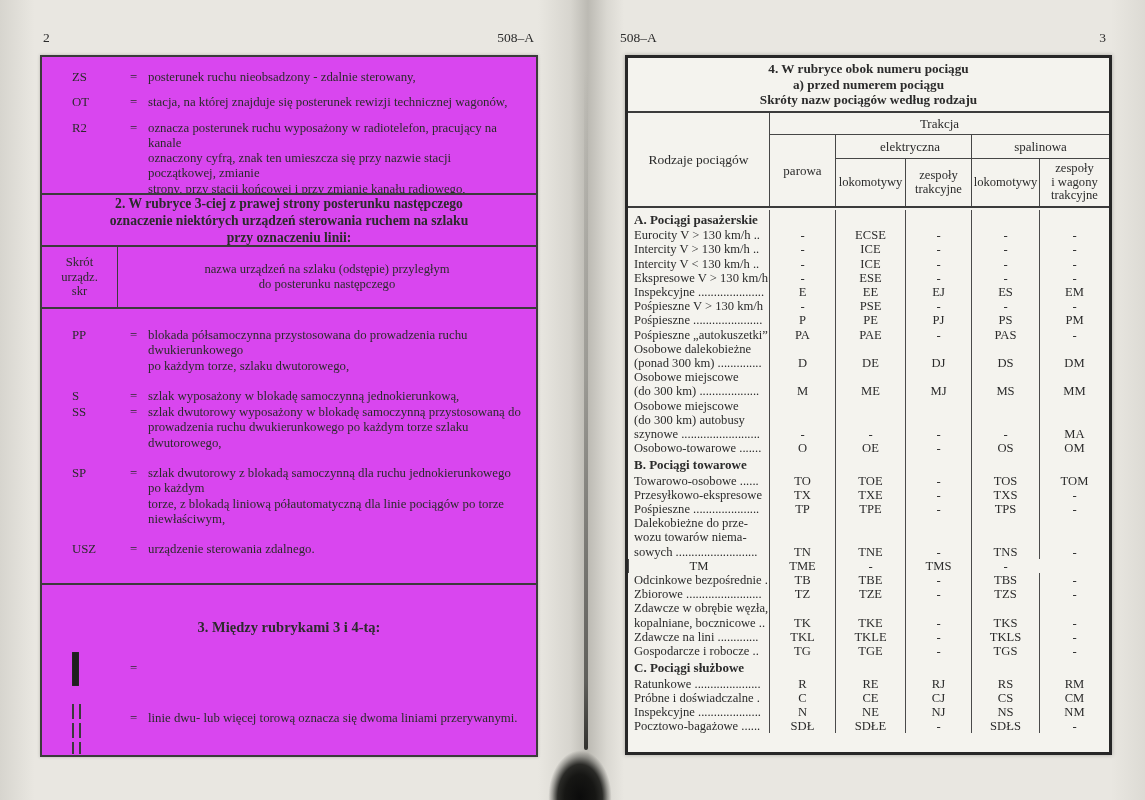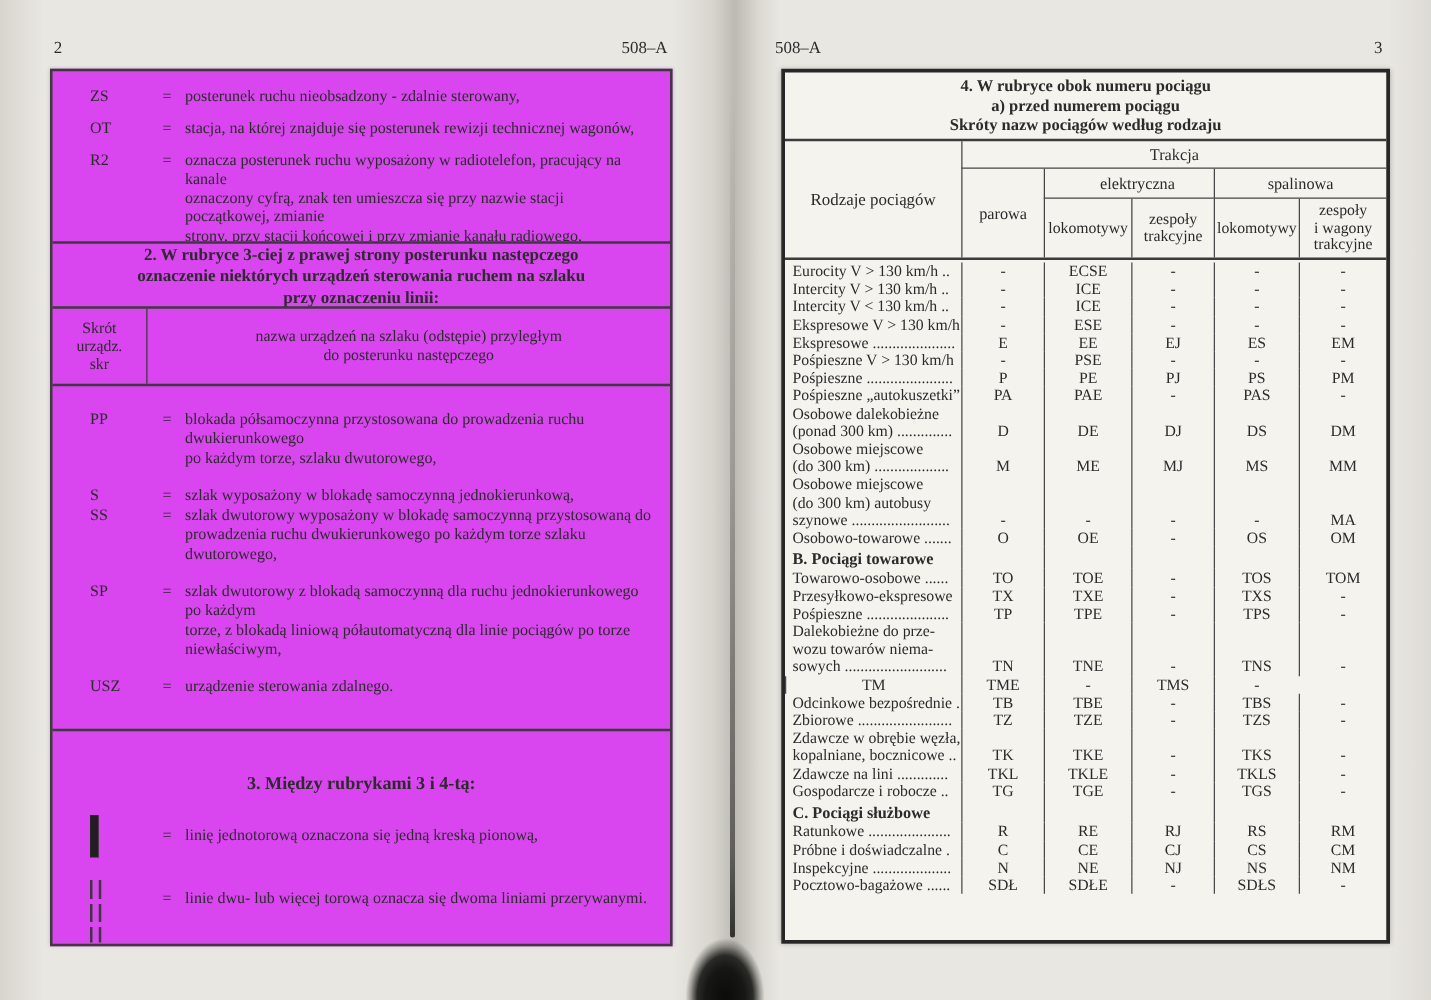--- a/index.html
+++ b/index.html
@@ -161,21 +161,20 @@
         </div>
       </div>
     <div class="sec sec5">
       <div class="heading3">3. Między rubrykami 3 i 4-tą:</div>
       <div id="sec3-items">
           <div class="sym-row">
             <span class="symcell">
               <span class="bar-solid"></span>
             </span>
             <span class="eq">=</span>
-            <span class="def">linię jednotorową oznaczona się jedną kreską pionową,</span>
           </div>
           <div class="sym-row">
             <span class="symcell">
               <span class="dbl">
                 <i class="dline"></i>
                 <i class="dline"></i>
               </span>
             </span>
             <span class="eq">=</span>
             <span class="def">linie dwu- lub więcej torową oznacza się dwoma liniami przerywanymi.</span>
@@ -202,20 +201,28 @@
       <div class="th th-spalinowa">spalinowa</div>
       <div class="th th-sub th-lok-el">lokomotywy</div>
       <div class="th th-sub th-zesp-el">zespoły
 trakcyjne</div>
       <div class="th th-sub th-lok-sp">lokomotywy</div>
       <div class="th th-sub th-zesp-sp">zespoły
 i wagony
 trakcyjne</div>
     </div>
     <div class="tbody" id="tbody">
+        <div class="trow title-row">
+          <div class="lbl">A. Pociągi pasażerskie</div>
+          <div class="val"></div>
+          <div class="val"></div>
+          <div class="val"></div>
+          <div class="val"></div>
+          <div class="val"></div>
+        </div>
         <div class="trow">
           <div class="lbl">Eurocity V &gt; 130 km/h ..</div>
           <div class="val">-</div>
           <div class="val">ECSE</div>
           <div class="val">-</div>
           <div class="val">-</div>
           <div class="val">-</div>
         </div>
         <div class="trow">
           <div class="lbl">Intercity V &gt; 130 km/h ..</div>
@@ -235,21 +242,21 @@
         </div>
         <div class="trow">
           <div class="lbl">Ekspresowe V &gt; 130 km/h</div>
           <div class="val">-</div>
           <div class="val">ESE</div>
           <div class="val">-</div>
           <div class="val">-</div>
           <div class="val">-</div>
         </div>
         <div class="trow">
-          <div class="lbl">Ekspresowe .....................</div>
+          <div class="lbl">Inspekcyjne .....................</div>
           <div class="val">E</div>
           <div class="val">EE</div>
           <div class="val">EJ</div>
           <div class="val">ES</div>
           <div class="val">EM</div>
         </div>
         <div class="trow">
           <div class="lbl">Pośpieszne V &gt; 130 km/h</div>
           <div class="val">-</div>
           <div class="val">PSE</div>

